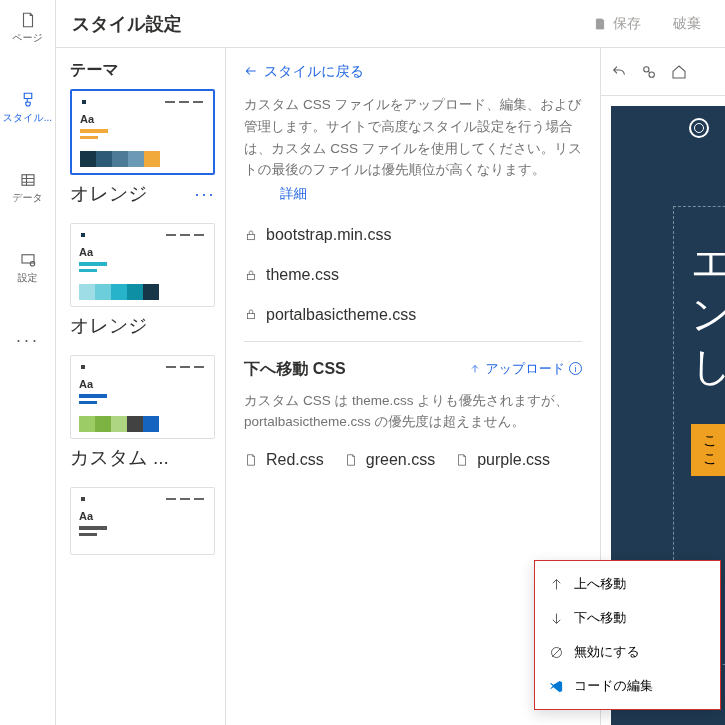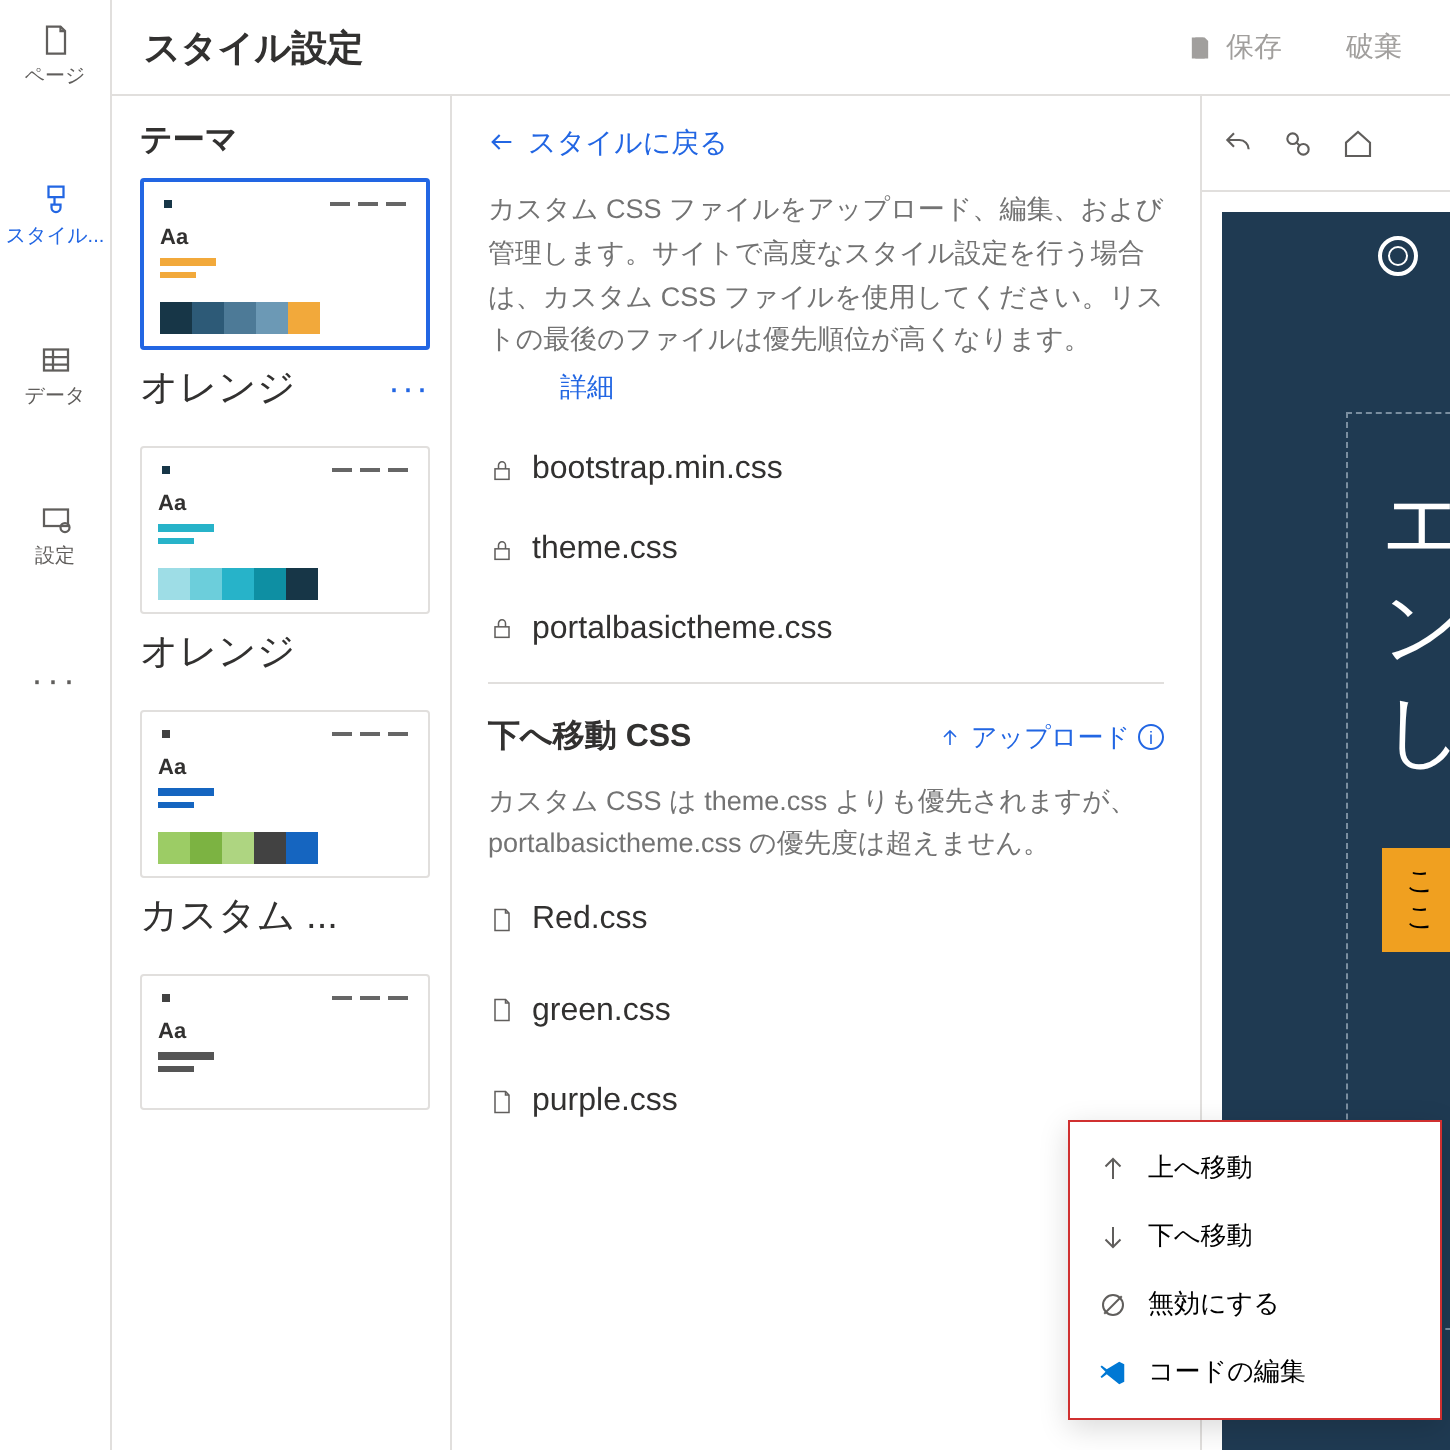--- a/index.html
+++ b/index.html
@@ -47,21 +47,21 @@
   .detail-link{color:#2266e3;cursor:pointer;font-size:13.5px;display:inline-block;margin-top:2px;padding-left:36px;}
   .file-list{margin:18px 0 14px 0;display:flex;flex-direction:column;gap:14px;}
   .file-row{display:flex;align-items:center;gap:8px;font-size:16px;}
   .file-row svg{width:14px;height:14px;stroke:#605e5c;fill:none;stroke-width:1.3;}
   hr.sep{border:none;border-top:1px solid #e1dfdd;margin:6px 0 14px 0;}
   .section-row{display:flex;align-items:center;justify-content:space-between;margin-bottom:8px;}
   .section-row h2{font-size:16px;font-weight:600;}
   .upload{color:#2266e3;font-size:13px;display:flex;align-items:center;gap:4px;cursor:pointer;}
   .upload svg{width:12px;height:12px;stroke:#2266e3;fill:none;stroke-width:1.6;}
   .info-circ{width:13px;height:13px;border:1px solid #2266e3;border-radius:50%;display:inline-flex;align-items:center;justify-content:center;font-size:9px;color:#2266e3;}
-  .file-list2{margin-top:14px;display:flex;flex-direction:column;gap:20px;}
+  .file-list2{margin-top:14px;display:flex;gap:20px;}
   .file-list2 .file-row svg{stroke:#605e5c;}
   
   .preview{width:125px;border-left:1px solid #e1dfdd;display:flex;flex-direction:column;background:#fff;}
   .preview-toolbar{height:48px;border-bottom:1px solid #e1dfdd;display:flex;align-items:center;justify-content:flex-start;gap:14px;padding:0 10px;color:#605e5c;}
   .preview-toolbar svg{width:16px;height:16px;stroke:#605e5c;fill:none;stroke-width:1.6;cursor:pointer;}
   .preview-canvas{flex:1;margin:10px 0 0 10px;background:#1f3a52;position:relative;overflow:hidden;}
   .pv-logo{width:20px;height:20px;border:2px solid #fff;border-radius:50%;position:absolute;top:12px;left:78px;}
   .pv-logo::after{content:"";position:absolute;inset:3px;border:1px solid #fff;border-radius:50%;}
   .pv-dashed{position:absolute;top:100px;left:62px;right:-100px;bottom:60px;border:1px dashed #7a8ea0;}
   .pv-headline{position:absolute;top:130px;left:80px;font-size:40px;line-height:1.3;color:#fff;white-space:pre;}

